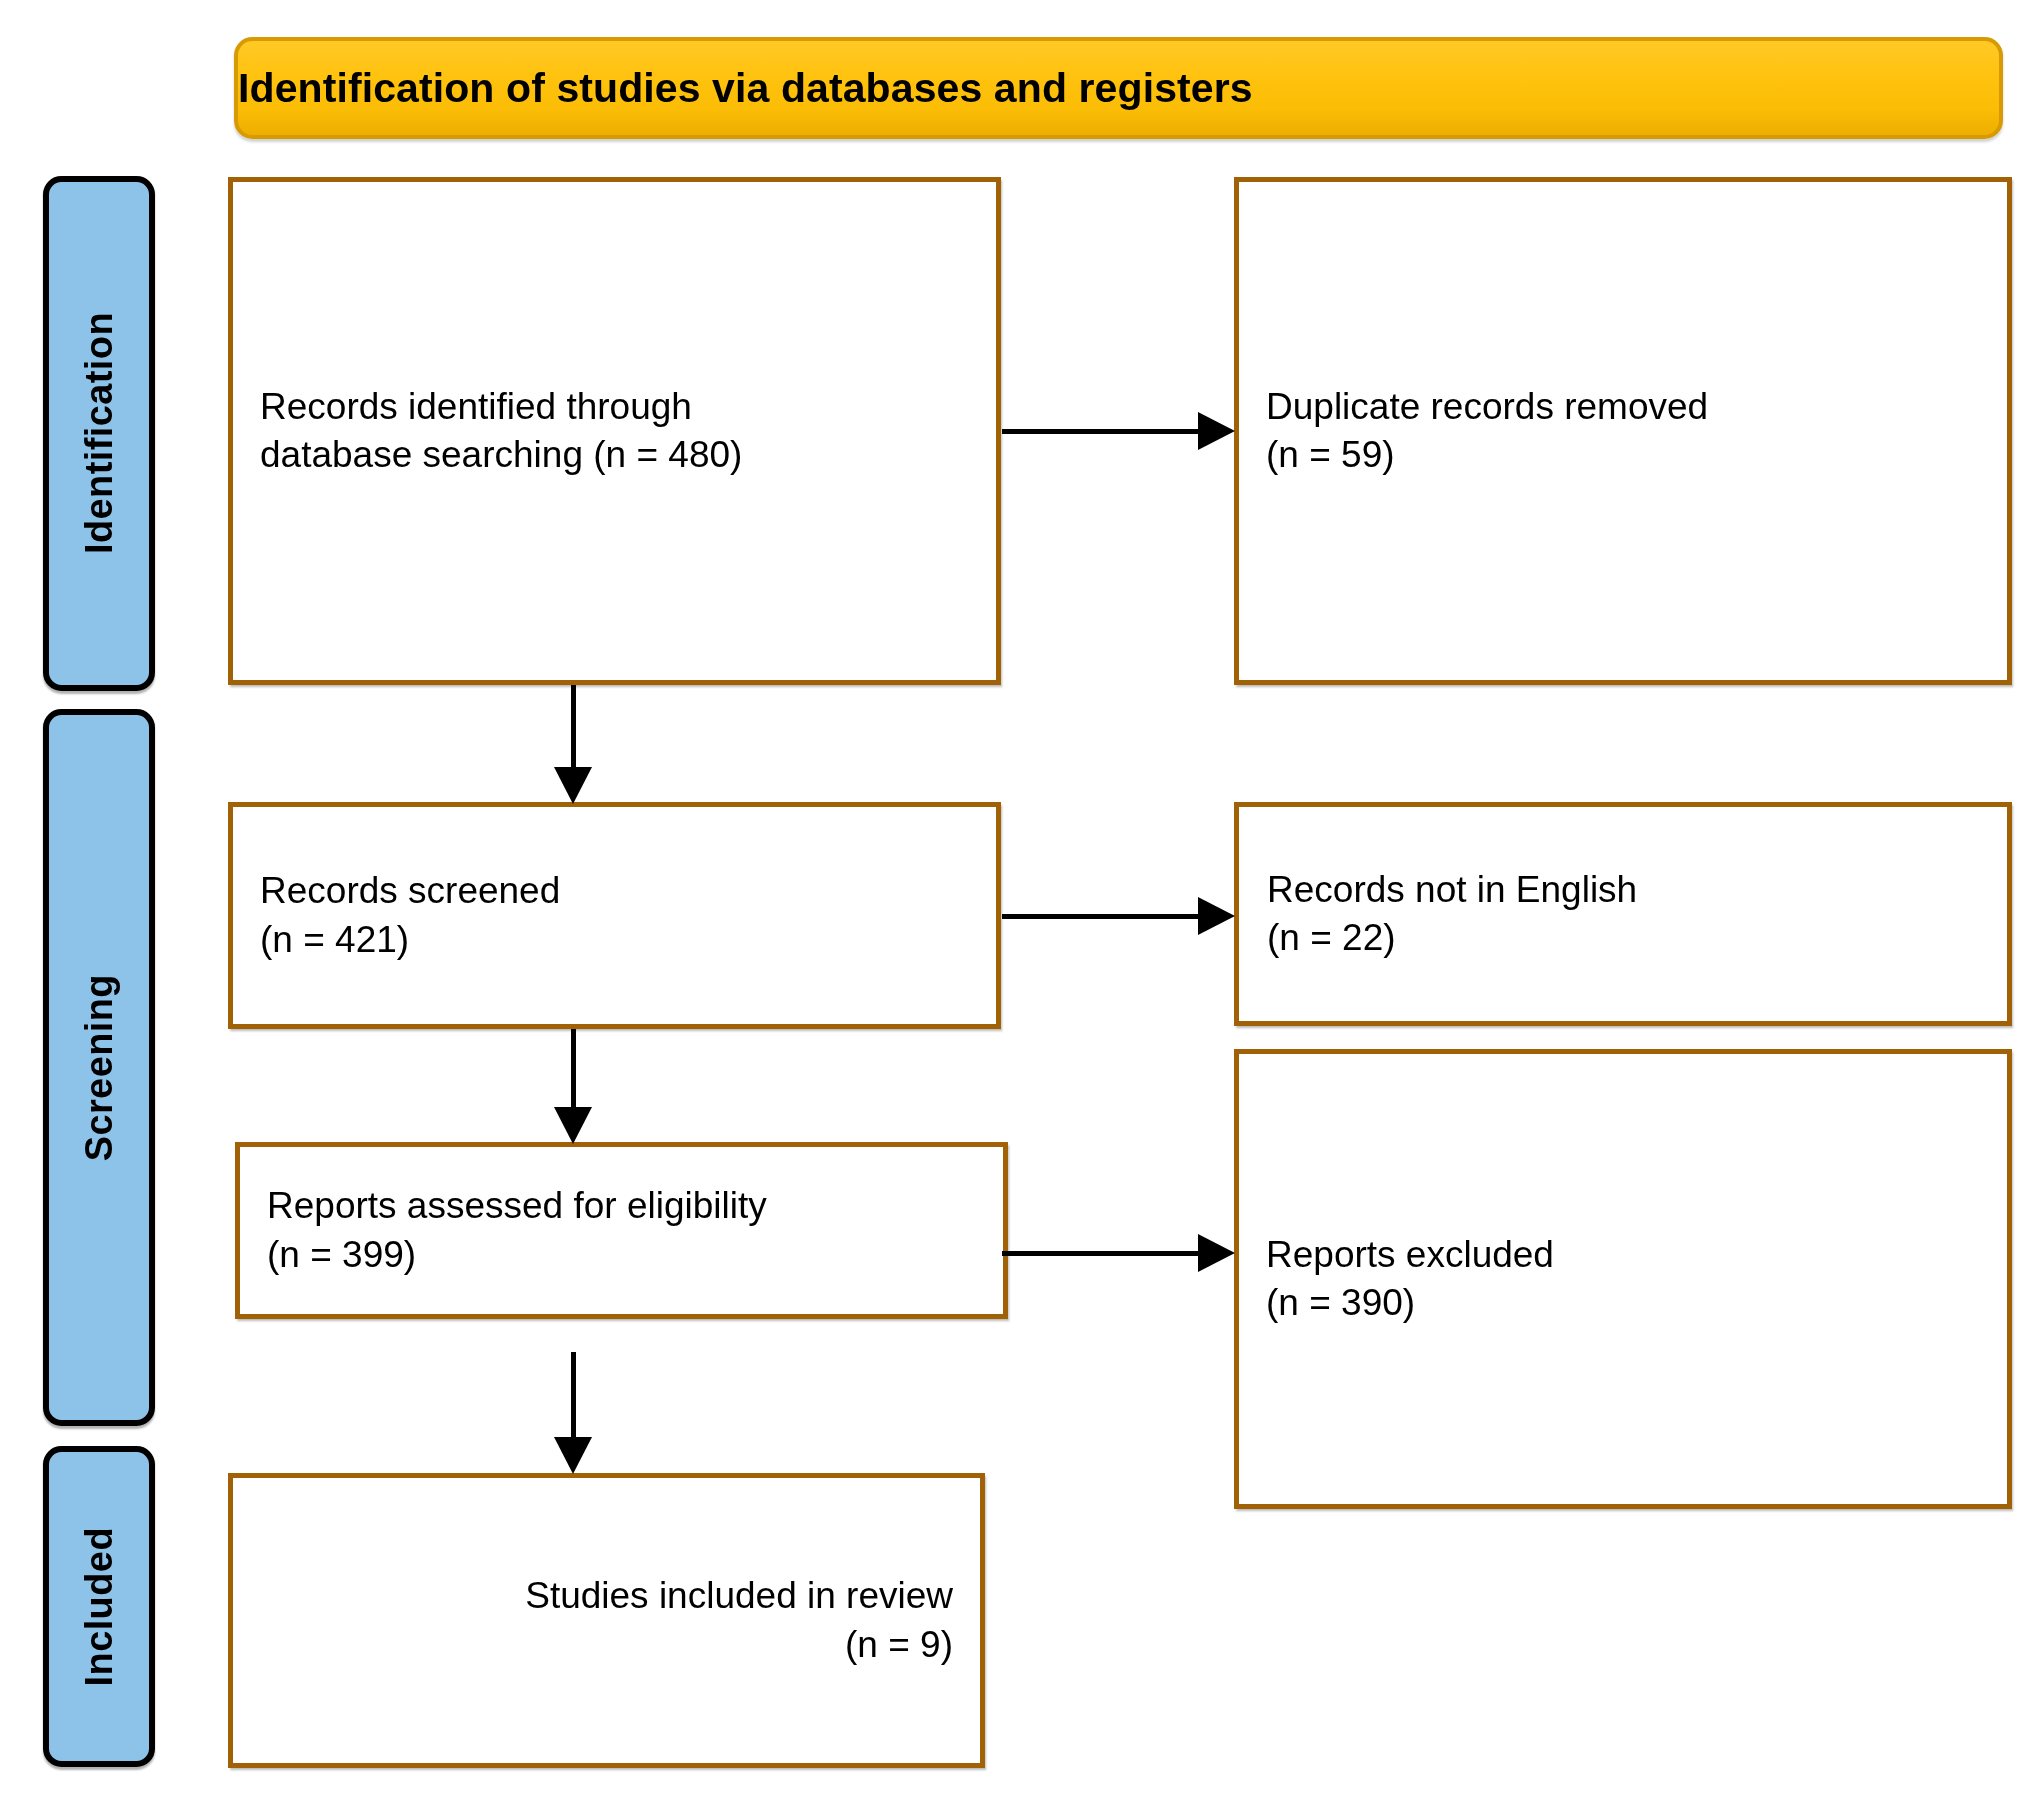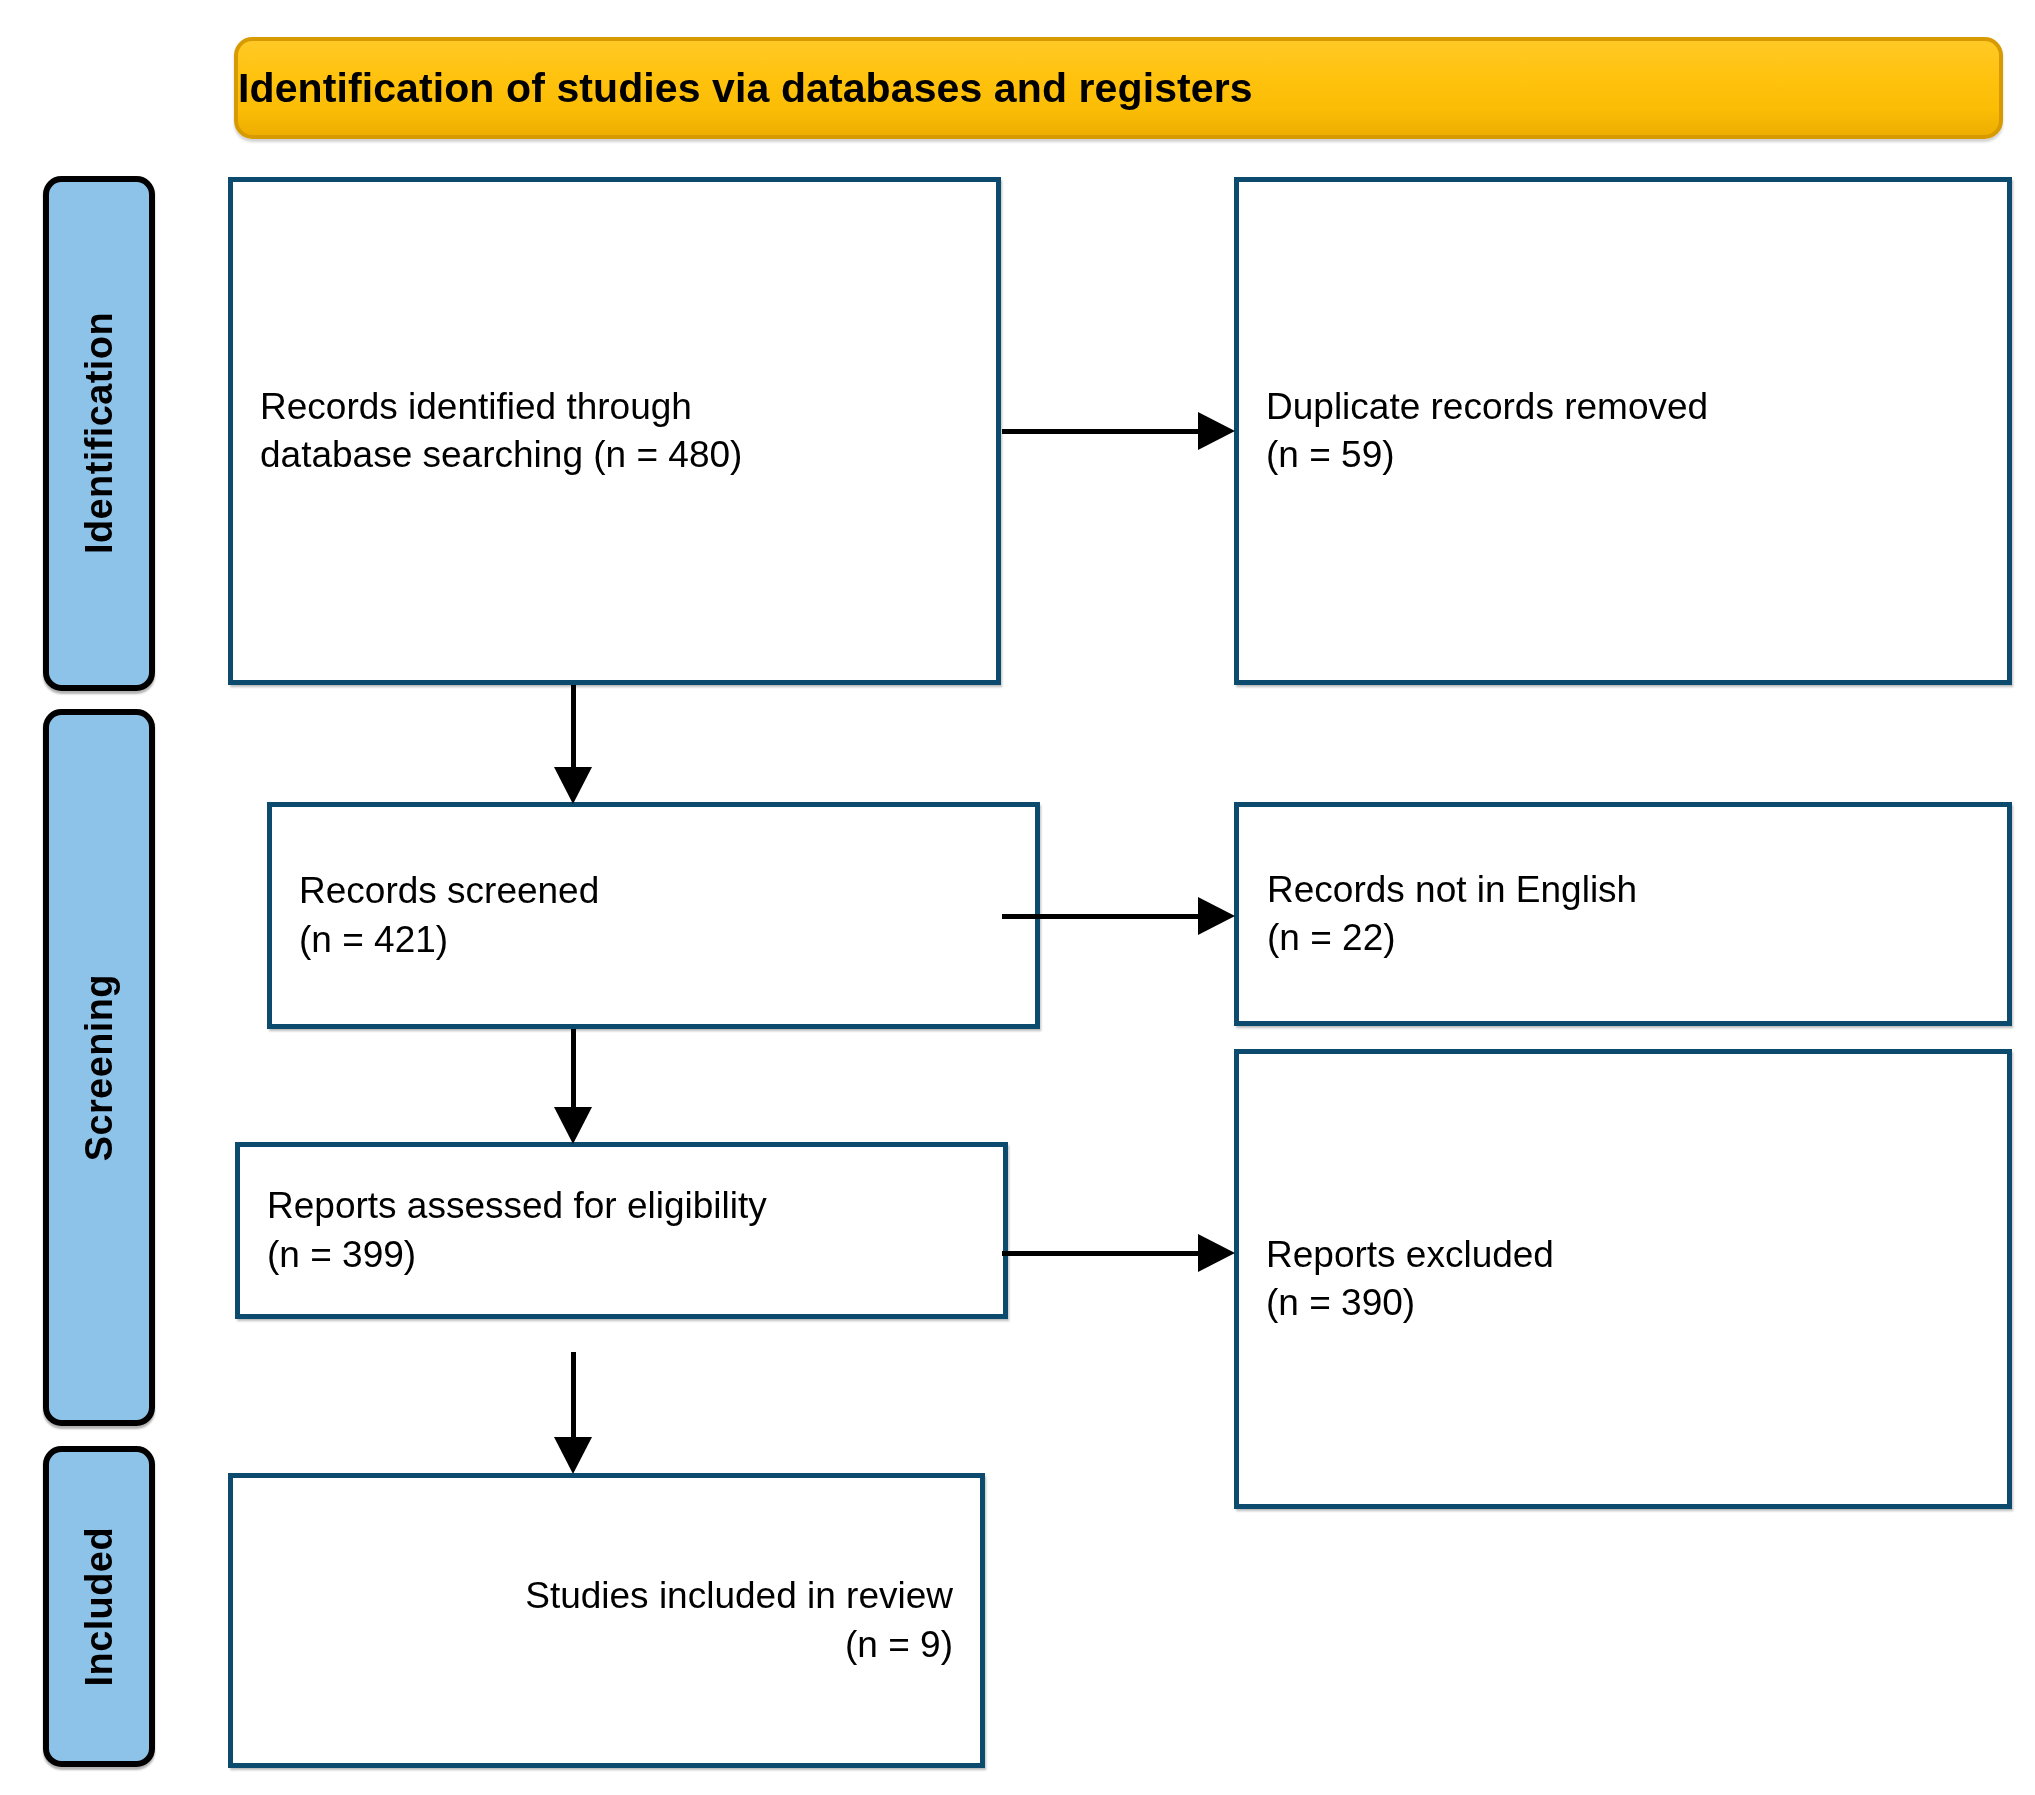--- a/index.html
+++ b/index.html
@@ -67,37 +67,37 @@
   }
   #stage-identification { top: 176px;  height: 515px; }
   #stage-screening     { top: 709px; height: 717px; }
   #stage-included      { top: 1446px; height: 321px; }
 
   
   .box {
     position: absolute;
     box-sizing: border-box;
     background: #ffffff;
-    border: 5px solid #0c4a6e;
+    border: 5px solid #a16207;
     box-shadow: 2.1px 2.8px 2.1px rgba(0,0,0,0.25);
     display: flex;
     flex-direction: column;
     justify-content: center;
     padding: 0 27px;
   }
   .box-text {
     font-size: 37px;
     line-height: 1.30;
     color: #000000;
     white-space: pre-line;
   }
 
   #box-identified    { left: 228px;  top: 177px;  width: 773px; height: 508px; }
   #box-duplicates    { left: 1234px; top: 177px;  width: 778px; height: 508px; }
-  #box-screened      { left: 228px;  top: 802px; width: 773px; height: 227px; margin-left: 39px; }
+  #box-screened      { left: 228px;  top: 802px; width: 773px; height: 227px; }
   #box-not-english   { left: 1234px; top: 802px; width: 778px; height: 224px; padding-left: 28px; }
   #box-eligibility   { left: 235px;  top: 1142px; width: 773px; height: 177px; }
   #box-excluded      { left: 1234px; top: 1049px; width: 778px; height: 460px; }
   #box-included      { left: 228px;  top: 1473px; width: 757px; height: 295px; text-align: right; }
 
   
   .connector { position: absolute; }
 
   .h-arrow { height: 0; }
   .h-arrow .line {

